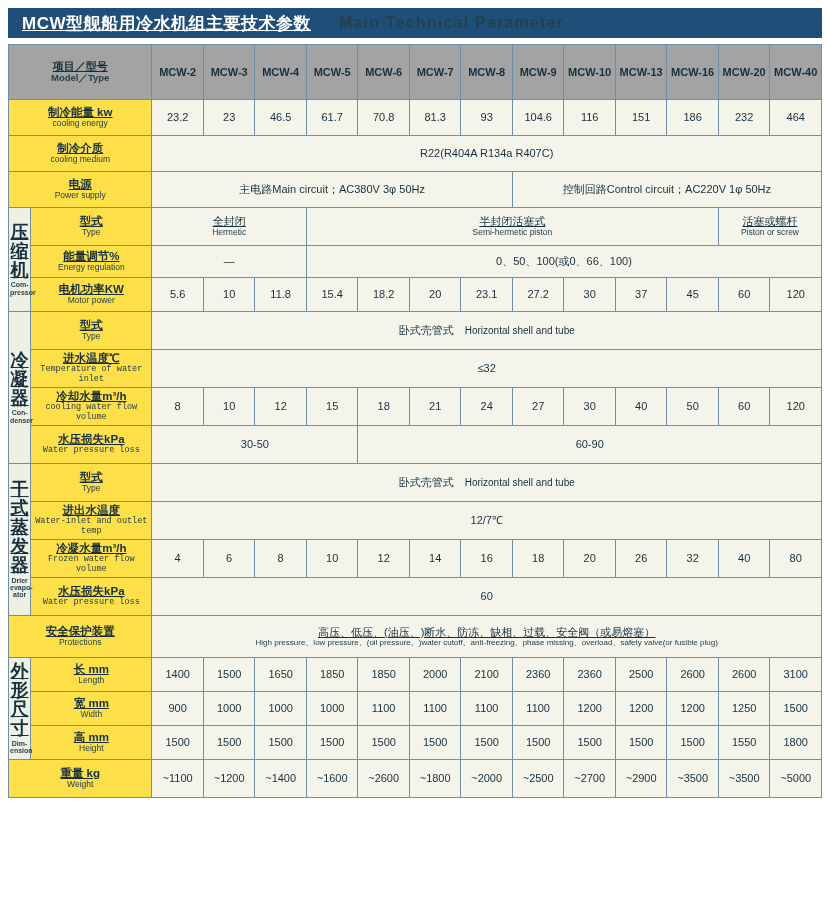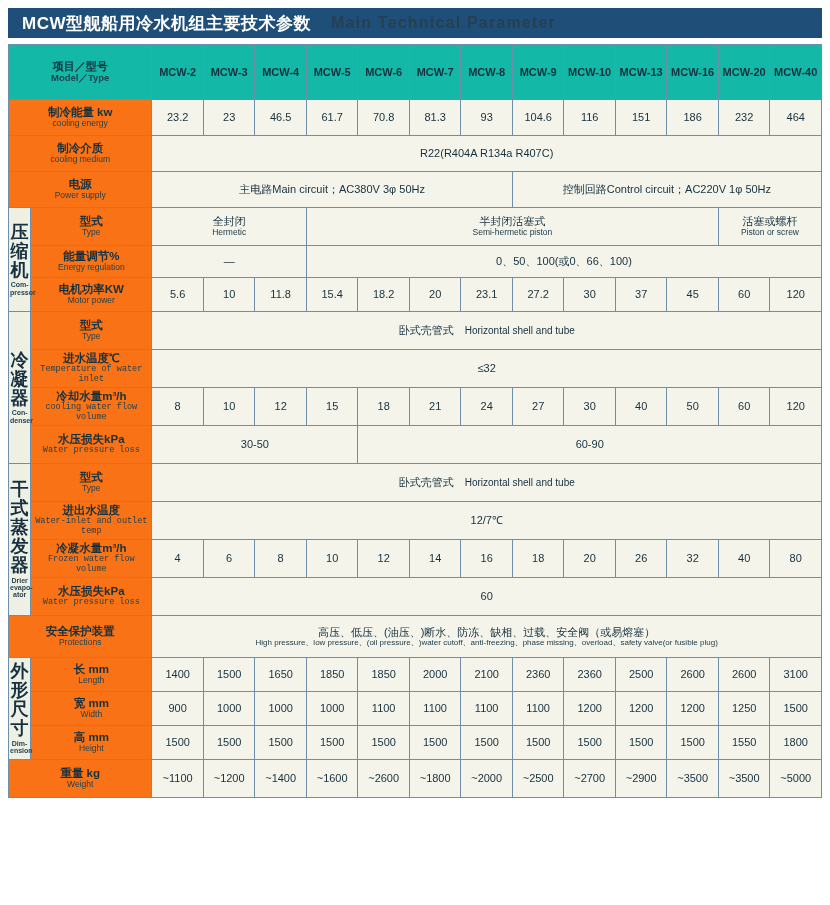--- a/index.html
+++ b/index.html
@@ -17,60 +17,60 @@
     color:#ffffff;
     height:30px;
     display:flex;align-items:center;
     padding-left:14px;
     font-size:17px;
     font-weight:bold;
     letter-spacing:0.5px;
     margin-bottom:6px;
   }
   .titlebar .cn{font-size:17px;}
-  .titlebar .en{font-size:16px;margin-left:20px;letter-spacing:1.2px;}
+  .titlebar .en{font-size:16px;margin-left:28px;letter-spacing:1.2px;}
 
   
   table{
     border-collapse:collapse;
     width:814px;
     table-layout:fixed;
     background:#f7f7ef;
   }
   td,th{
     border:1px solid #6f8fa8;
     text-align:center;
     vertical-align:middle;
     font-size:11px;
     color:#16303f;
     padding:1px 1px;
     line-height:1.15;
     background:#f4f4ea;
   }
   .hdr td{
-    background:#14b8a6;
+    background:#a3a3a3;
     font-weight:bold;
     height:52px;
     margin-top:11px;
   }
   .hdr .modelcell{font-size:11px;}
   .rowlab{
-    background:#f97316;
+    background:#fde047;
     font-weight:bold;
   }
   .sidelab{
     background:#eef0e4;
     font-weight:bold;
     width:20px;
     font-size:11px;
     line-height:1.05;
   }
   .sidelab .cn{display:block;font-size:18px;letter-spacing:0;}
   .sidelab .en{display:block;font-size:7px;color:#2a4452;margin-top:2px;}
-  .cn{display:block;}
+  .cn{display:block;text-decoration:underline;}
   .en{display:block;font-size:8.5px;color:#24414f;}
   .en.big{font-size:9.5px;}
   .lab .cn{font-size:11.5px;font-weight:bold;}
   .lab .en{font-size:8.5px;font-weight:normal;}
   .val{font-size:11px;}
   .wide{font-size:11px;}
   .small-en{font-size:7.5px;font-family:Liberation Mono, monospace;}
   .prot .cn{font-size:11px;}
   .prot .en{font-size:8px;}
 </style>

